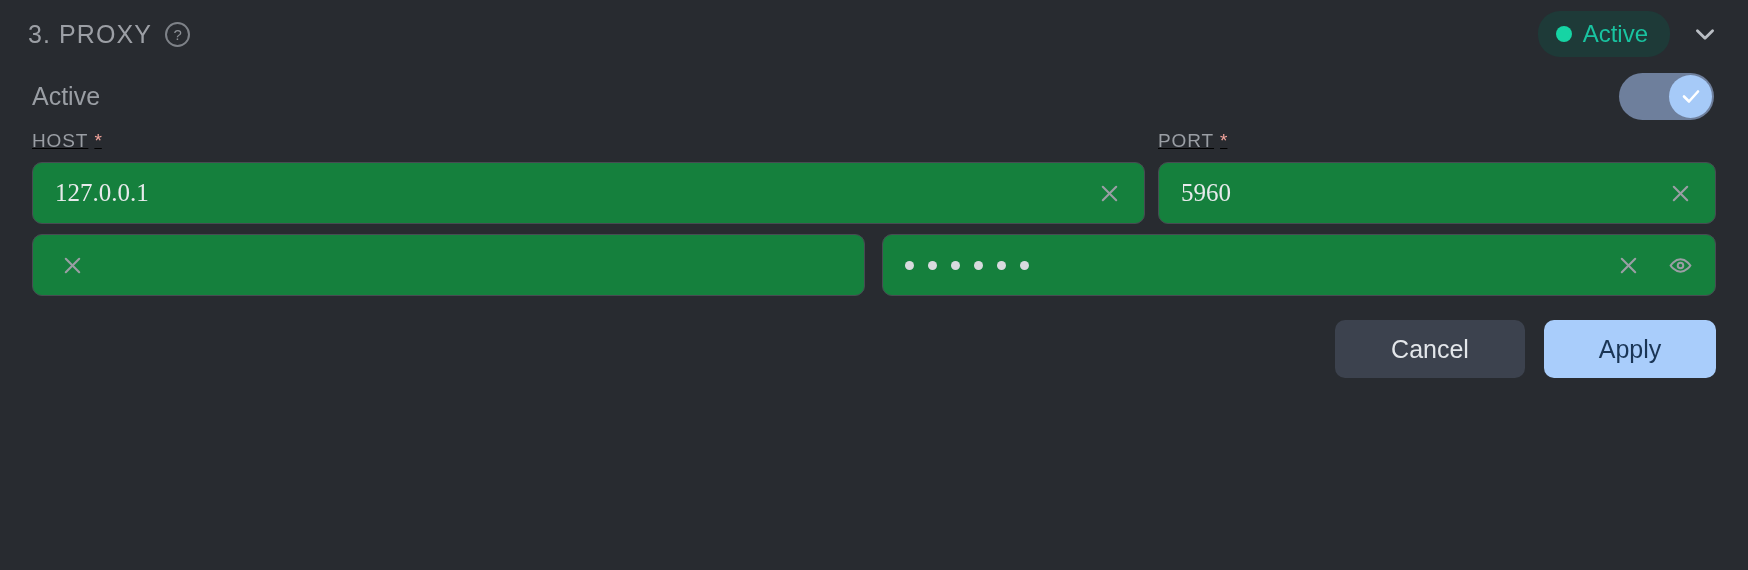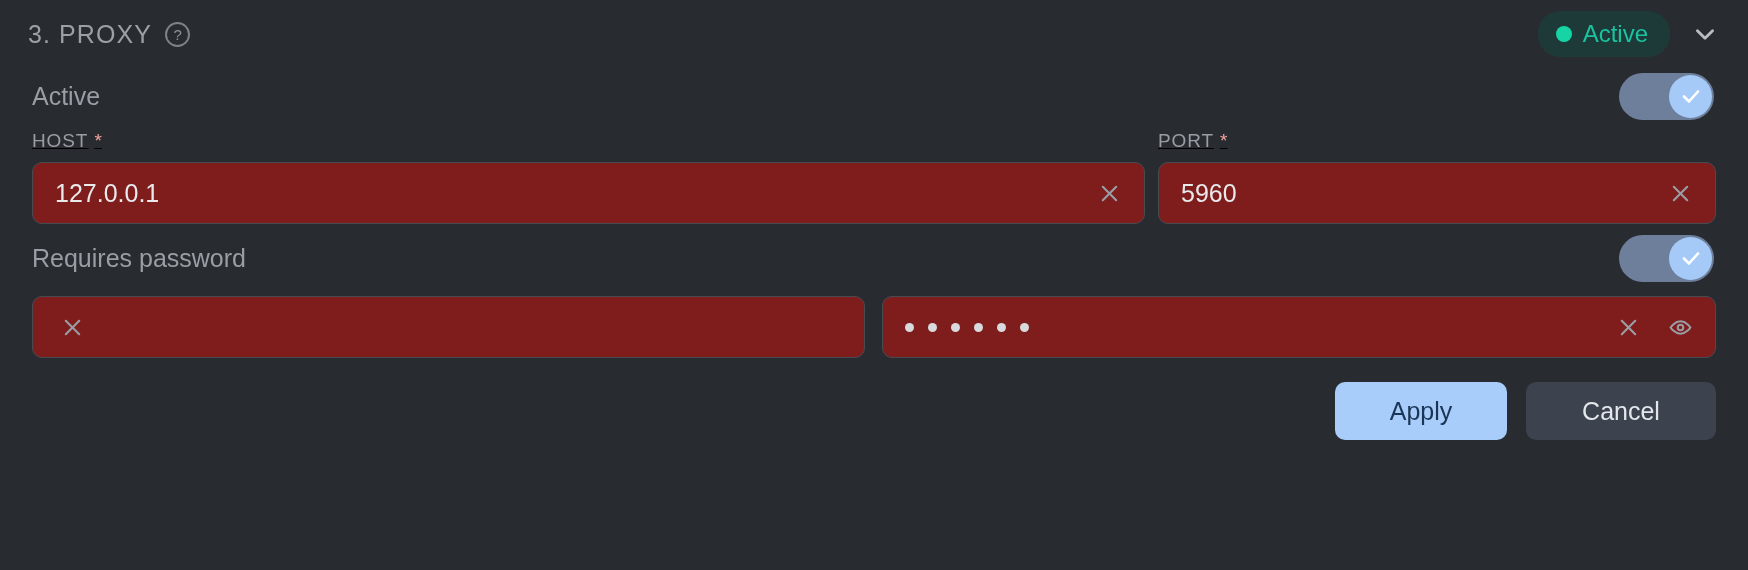--- a/index.html
+++ b/index.html
@@ -153,24 +153,25 @@
   .fields-row {
     display: flex;
     padding: 0 4px;
     margin-top: 10px;
   }
 
   .input-wrap {
     display: flex;
     align-items: center;
     height: 62px;
-    background: #7f1d1d;
+    background: #15803d;
     border: 1px solid #474b52;
     border-radius: 10px;
     padding: 0 18px 0 22px;
+    font-family: Liberation Serif, serif;
   }
 
   .input-value {
     flex: 1;
     font-size: 25px;
     color: #e8eaec;
     white-space: nowrap;
     overflow: hidden;
   }
 
@@ -303,30 +304,20 @@
       <span class="input-value">5960</span>
       <span class="icon-btn">
         <svg viewBox="0 0 24 24" fill="none" stroke="#9a9ea4" stroke-width="2.2" stroke-linecap="round">
           <line x1="5" y1="5" x2="19" y2="19"></line>
             <line x1="19" y1="5" x2="5" y2="19"></line>
         </svg>
       </span>
     </div>
   </div>
 
-  <div class="toggle-row" style="margin-top:6px;">
-    <span class="toggle-label">Requires password</span>
-    <div class="toggle">
-      <span class="knob">
-        <svg viewBox="0 0 24 24" fill="none" stroke="#ffffff" stroke-width="2.6" stroke-linecap="round" stroke-linejoin="round">
-          <polyline points="5,12.5 10,17.5 19,7.5"></polyline>
-        </svg>
-      </span>
-    </div>
-  </div>
 
 
   <div class="fields-row">
     <div class="input-wrap col-user">
       <span class="icon-btn">
         <svg viewBox="0 0 24 24" fill="none" stroke="#9a9ea4" stroke-width="2.2" stroke-linecap="round">
           <line x1="5" y1="5" x2="19" y2="19"></line>
             <line x1="19" y1="5" x2="5" y2="19"></line>
         </svg>
       </span>
@@ -350,17 +341,17 @@
       <span class="icon-btn eye">
         <svg viewBox="0 0 24 24" fill="none" stroke="#9a9ea4" stroke-width="2.1">
           <path d="M1.7 12S5.6 5.6 12 5.6 22.3 12 22.3 12 18.4 18.4 12 18.4 1.7 12 1.7 12Z"></path>
           <circle cx="12" cy="12" r="2.9"></circle>
         </svg>
       </span>
     </div>
   </div>
 
   <div class="buttons-row">
+    <button class="btn btn-cancel">Cancel</button>
     <button class="btn btn-apply">Apply</button>
-    <button class="btn btn-cancel">Cancel</button>
   </div>
 
 </div>
 
 </body></html>

